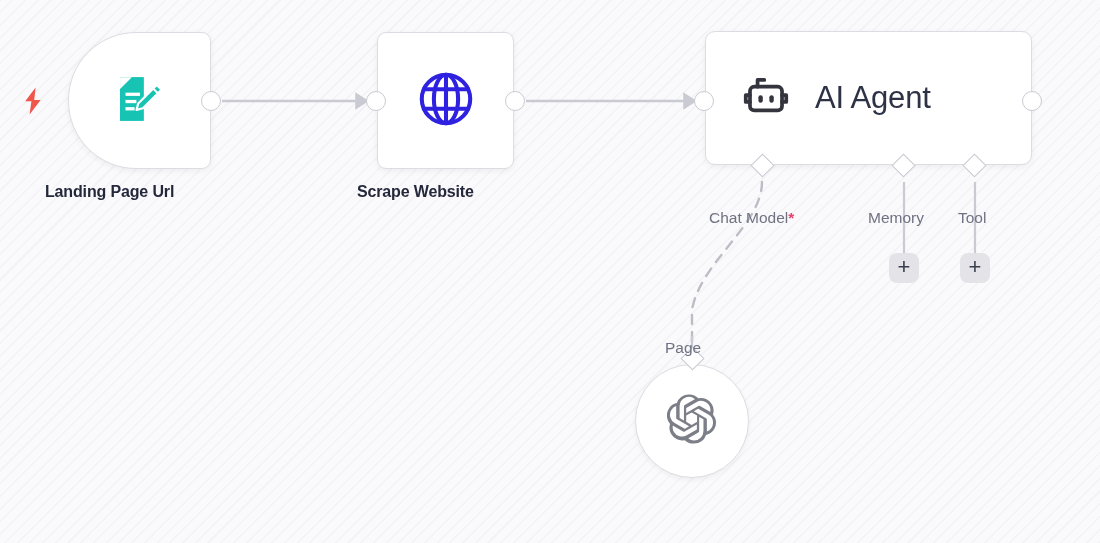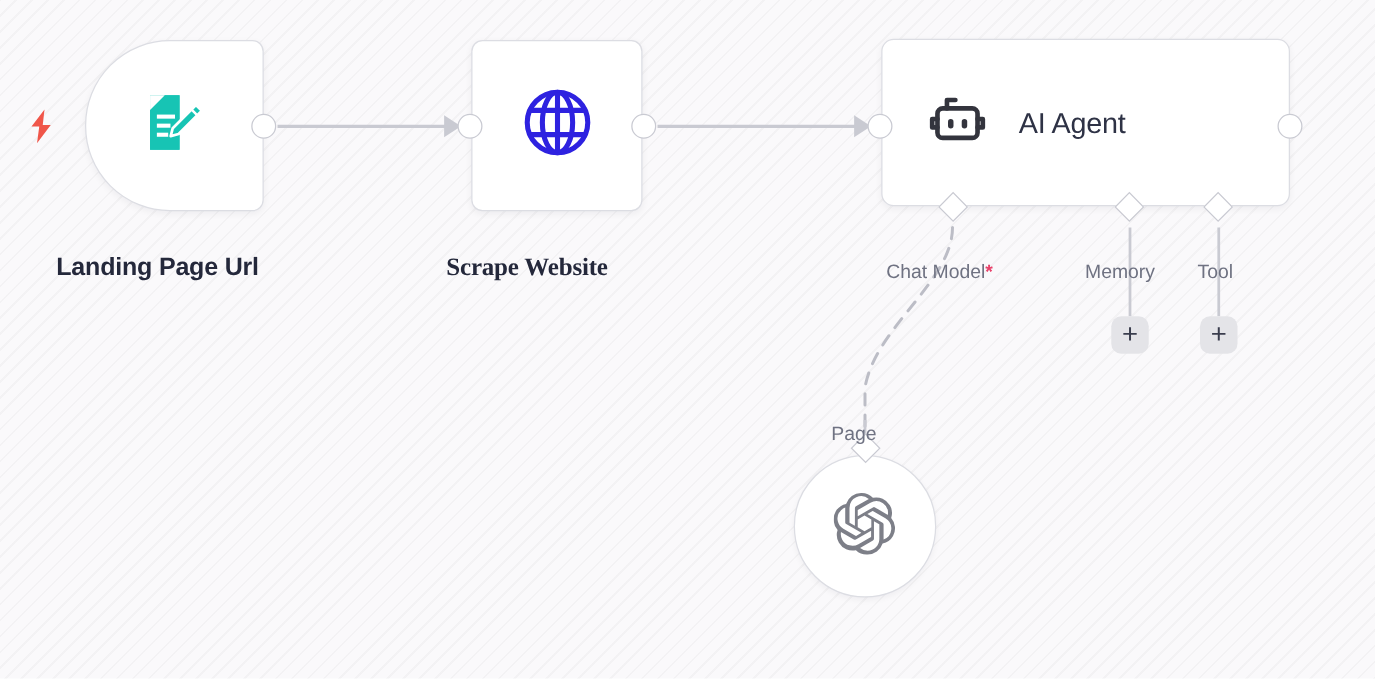--- a/index.html
+++ b/index.html
@@ -61,34 +61,33 @@
     left: 635px; top: 364px;
     width: 114px; height: 114px;
     border-radius: 50%;
     display: flex; align-items: center; justify-content: center;
     box-shadow: 0 2px 5px rgba(24,24,40,0.05);
   }
 
   
   .node-label {
     position: absolute;
-    font-size: 20px;
+    font-size: 16px;
     font-weight: 700;
     color: #24283b;
     letter-spacing: -0.15px;
     white-space: nowrap;
-    margin-top: 20px;
   }
   .label-trigger { left: 45px; top: 183px; }
-  .label-scrape  { left: 357px; top: 183px; font-family: Liberation Serif, serif; }
+  .label-scrape  { left: 357px; top: 183px; }
   .label-openai  { left: 584px; top: 487px; }
 
   
   .agent-title {
-    font-size: 23px;
+    font-size: 31px;
     font-weight: 400;
     color: #2e3245;
     letter-spacing: -0.2px;
     white-space: nowrap;
   }
 
   
   .endpoint {
     position: absolute;
     width: 20px; height: 20px;

